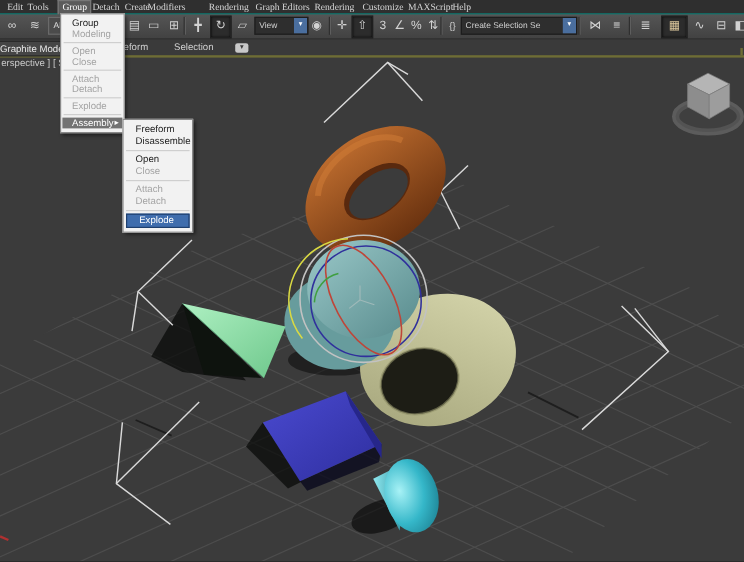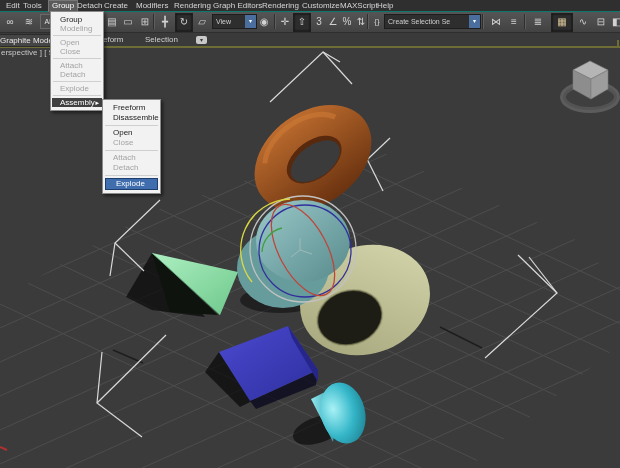--- a/index.html
+++ b/index.html
@@ -1,20 +1,20 @@
 <!DOCTYPE html>
 <html><head>
 <meta charset="utf-8">
 <style>
   html,body{margin:0;padding:0;background:#222;}
   #app{position:relative;width:620px;height:468px;overflow:hidden;
        font-family:"Liberation Sans",sans-serif;background:#3b3b3b;}
   
   #menubar{position:absolute;left:0;top:0;width:620px;height:11px;background:#2f2f2f;
-           border-bottom:5px solid #0f766e;z-index:5;}
+           border-bottom:5px solid #0f766e;z-index:5;font-family:Liberation Serif, serif;}
   .mb-item{position:absolute;top:0;height:11px;line-height:11px;font-size:8px;
            color:#d6d6d6;padding:0 3px;white-space:nowrap;}
   .mb-item.active{background:#5b5b5b;color:#fff;border:1px solid #777;border-bottom:none;
                   top:0;height:11px;line-height:10px;}
   #toolbar{position:absolute;left:0;top:12px;width:620px;height:20px;z-index:5;
            background:linear-gradient(#555,#424242);border-bottom:1px solid #2e2e2e;}
   .tb{position:absolute;top:1px;width:16px;height:17px;line-height:17px;text-align:center;
       color:#d2d2d2;font-size:10px;cursor:default;}
   .tb.pressed{background:#2c2c2c;border:1px solid #1f1f1f;box-shadow:inset 0 0 2px #000;
       line-height:15px;}
@@ -43,21 +43,21 @@
       font-size:8px;color:#c9c9c9;white-space:nowrap;}
   
   .menu{position:absolute;background:#f2f2f2;border:1px solid #8a8a8a;
       box-shadow:2px 2px 3px rgba(0,0,0,.5);z-index:10;padding:3px 0;}
   #group-menu{left:50px;top:11px;width:52px;}
   #assembly-submenu{left:102px;top:99px;width:57px;}
   .mi{height:9px;line-height:9px;font-size:8px;padding-left:9px;color:#1c1c1c;
       white-space:nowrap;position:relative;}
   #assembly-submenu .mi{height:10px;line-height:10px;padding-left:10px;}
   .mi.disabled{color:#a3a3a3;}
-  .mi.hilite{background:#404040;color:#fff;margin:0 1px;padding-left:8px;}
+  .mi.hilite{background:#737373;color:#fff;margin:0 1px;padding-left:8px;}
   .mi.hilite-box{background:#3f6dad;color:#fff;margin:0 2px;padding-left:8px;
       border:1px solid #1e3f6e;line-height:8px;height:8px;}
   .mi .sub-arr{position:absolute;right:3px;top:0;font-size:7px;}
   .msep{height:1px;background:#cfcfcf;margin:2px 2px;}
 </style>
 </head>
 <body>
 
 <div id="app">
 
@@ -208,21 +208,21 @@
   </svg>
 
   <div id="vplabel">erspective ] [ Smo</div>
 
   <div id="menubar">
     <span class="mb-item" style="left:3px">Edit</span>
     <span class="mb-item" style="left:20px">Tools</span>
     <span class="mb-item active" style="left:48px">Group</span>
     <span class="mb-item" style="left:74px">Detach</span>
     <span class="mb-item" style="left:101px">Create</span>
-    <span class="mb-item" style="left:133px">Modifiers</span>
+    <span class="mb-item" style="left:120px">Modifiers</span>
     <span class="mb-item" style="left:171px">Rendering</span>
     <span class="mb-item" style="left:210px">Graph Editors</span>
     <span class="mb-item" style="left:259px">Rendering</span>
     <span class="mb-item" style="left:299px">Customize</span>
     <span class="mb-item" style="left:337px">MAXScript</span>
     <span class="mb-item" style="left:374px">Help</span>
   </div>
 
   <div id="toolbar">
     <span class="tb" style="left:2px">∞</span>

